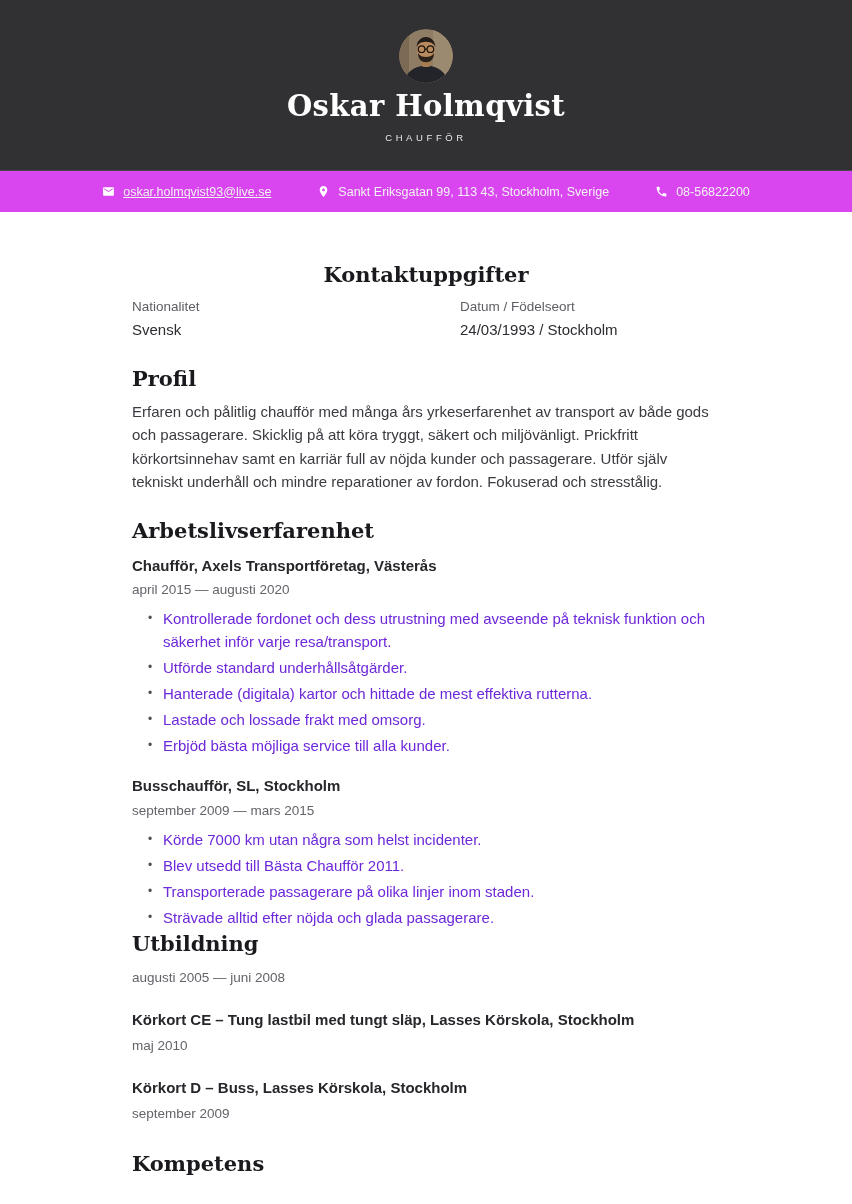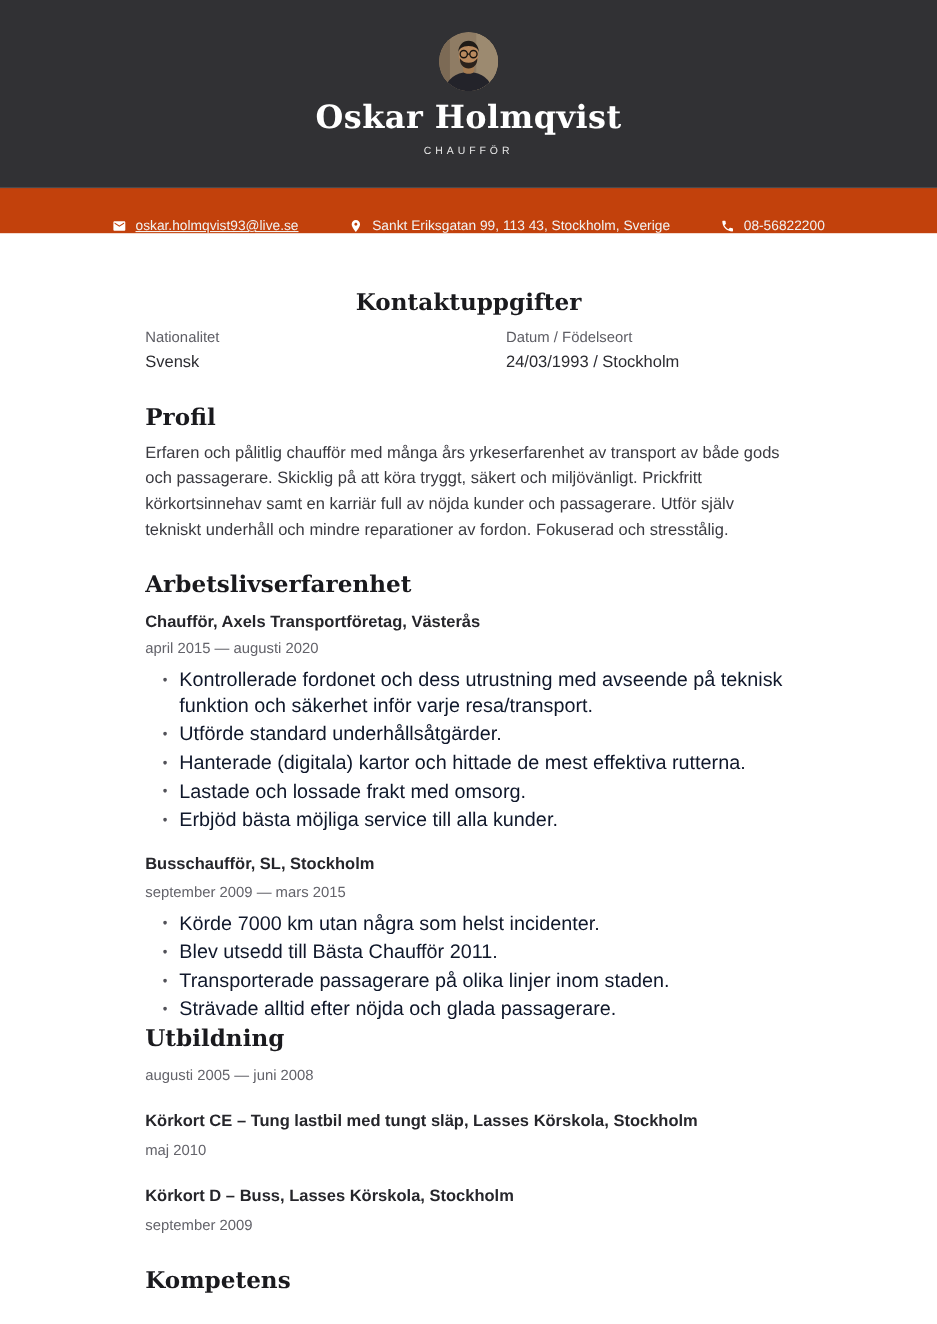--- a/index.html
+++ b/index.html
@@ -26,22 +26,22 @@
     font-size: 29px; font-weight: 700; color: #ffffff;
     margin-top: 8px; letter-spacing: 0.4px; line-height: 1.1;
   }
   .hero-role {
     font-size: 9.5px; letter-spacing: 3.6px; color: #e8e8e8;
     margin-top: 9px; text-transform: uppercase;
   }
 
   
   .contactbar {
-    background: #c2410c; border-top: 1px solid #4a4a4e; height: 42px;
-    display: flex; align-items: flex-end; justify-content: center; gap: 46px;
+    background: #d946ef; border-top: 1px solid #4a4a4e; height: 42px;
+    display: flex; align-items: center; justify-content: center; gap: 46px;
     color: #f2f2f2; font-size: 12.5px;
   }
   .citem { display: flex; align-items: center; gap: 8px; white-space: nowrap; }
   .cicon svg { width: 13px; height: 13px; fill: #ffffff; display: block; }
   .email-link { color: #f2f2f2; text-decoration: underline; cursor: pointer; }
 
   
   main { padding: 0 132px; }
   .section-heading {
     font-family: "DejaVu Serif", "Liberation Serif", serif;
@@ -59,22 +59,22 @@
 
   .profile-text { margin-top: 8px; font-size: 15px; line-height: 23.5px; color: #3a3a40; }
 
   .job { margin-top: 13px; }
   .job + .job { margin-top: 19px; }
   .job-title, .edu-title { font-size: 15px; font-weight: 700; color: #26262b; line-height: 1.35; }
   .period { font-size: 13.5px; color: #63636a; margin-top: 5px; line-height: 1.3; }
 
   ul.bullets { list-style: none; margin-top: 9px; }
   ul.bullets li {
-    position: relative; padding-left: 31px; font-size: 18px;
-    line-height: 23px; color: #0f172a; margin-bottom: 3px;
+    position: relative; padding-left: 31px; font-size: 15px;
+    line-height: 23px; color: #6d28d9; margin-bottom: 3px;
   }
   ul.bullets li::before {
     content: "\2022"; position: absolute; left: 16px; top: 0;
     font-size: 12px; line-height: 23px; color: #515158;
   }
 
   .edu-entry { margin-top: 13px; }
   .edu-entry + .edu-entry { margin-top: 23px; }
   .edu-entry .period { margin-top: 7px; }
 </style>

